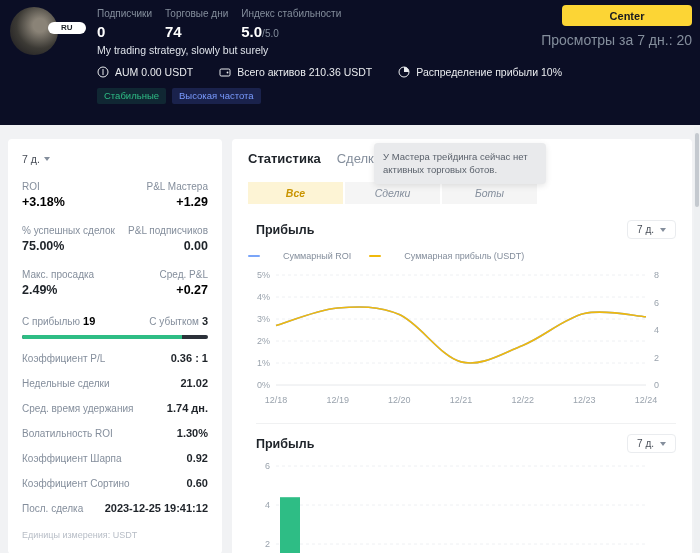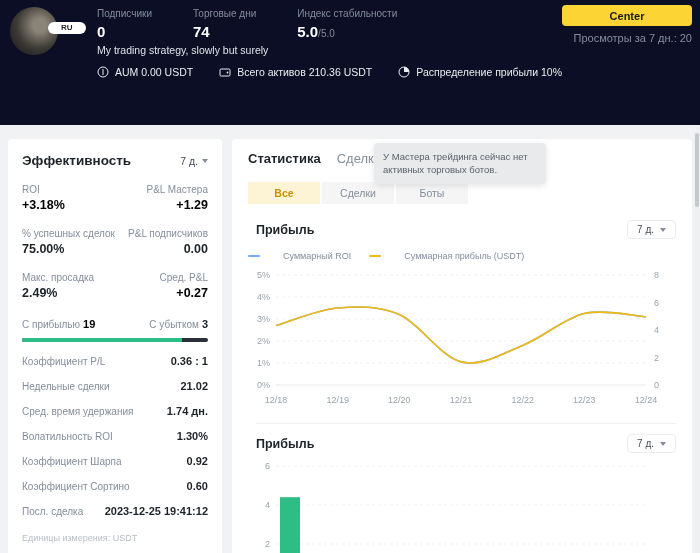--- a/index.html
+++ b/index.html
@@ -6,37 +6,37 @@
   html,body { width:700px; height:553px; overflow:hidden; }
   body { font-family:"Liberation Sans","DejaVu Sans",sans-serif; background:#f1f2f4; color:#1e2329; }
   .page { position:relative; width:700px; height:553px; overflow:hidden; }
 
   
   .header { position:relative; height:125px; background:#0b0e25; color:#fff; }
   .avatar { position:absolute; left:10px; top:7px; width:48px; height:48px; border-radius:50%;
             background:radial-gradient(circle at 62% 38%, #8a8377 0 16%, #3c3a35 55%, #15141a 100%); }
   .avatar-badge { position:absolute; left:48px; top:22px; background:#fff; color:#1e2329;
                   font-size:8px; font-weight:bold; padding:2px 13px; border-radius:8px; line-height:1; }
-  .header-stats { position:absolute; left:97px; top:8px; display:flex; gap:41px; }
+  .header-stats { position:absolute; left:97px; top:8px; display:flex; gap:13px; }
   .hstat-label { font-size:10px; color:#848e9c; margin-bottom:4px; }
   .hstat-value { font-size:15px; font-weight:bold; color:#fff; }
   .hstat-suffix { font-size:10px; color:#848e9c; font-weight:normal; }
   .bio { position:absolute; left:97px; top:44px; font-size:10.5px; color:#dfe3ea; }
   .metrics { position:absolute; left:97px; top:66px; display:flex; gap:26px; align-items:center;
              font-size:10.5px; color:#eaecef; }
   .metric { display:flex; align-items:center; gap:6px; }
   .metric svg { display:block; }
   .tags { position:absolute; left:97px; top:88px; display:flex; gap:6px; }
   .tag { font-size:9.5px; padding:2px 7px; border-radius:2px; line-height:1.3; }
   .tag-green { color:#2ebd85; background:rgba(46,189,133,0.15); }
   .tag-blue  { color:#7a9bff; background:rgba(94,126,255,0.18); }
   .center-btn { position:absolute; right:8px; top:5px; width:130px; height:21px; background:#fcd535;
                 color:#181a20; border-radius:4px; font-size:11px; font-weight:bold;
                 display:flex; align-items:center; justify-content:center; cursor:pointer; }
-  .views { position:absolute; right:8px; top:32px; font-size:11px; color:#848e9c;margin-left:25px; }
+  .views { position:absolute; right:8px; top:32px; font-size:14px; color:#848e9c;margin-left:25px; }
 
   
   .main { display:flex; gap:10px; padding:14px 8px 0 8px; align-items:flex-start; }
   .card { background:#fff; border-radius:4px; }
   .sidebar { width:214px; padding:14px; min-height:414px; }
   .content { flex:1; padding:12px 16px; position:relative; min-height:620px; }
 
   
   .sb-head { display:flex; justify-content:space-between; align-items:center; }
   .sb-title { font-size:13.5px; font-weight:bold; }
@@ -59,22 +59,22 @@
   .units { margin-top:16px; font-size:9px; color:#b7bdc6; }
 
   
   .tabs { display:flex; gap:16px; align-items:center; }
   .tab { font-size:13px; color:#848e9c; cursor:pointer; display:flex; gap:4px; align-items:center; }
   .tab.active { color:#1e2329; font-weight:bold; }
   .tooltip { position:absolute; left:142px; top:4px; width:172px; background:#e9eaec; color:#5a616b;
              font-size:9.5px; line-height:1.4; padding:7px 9px; border-radius:4px;
              box-shadow:0 2px 6px rgba(0,0,0,0.10); }
   .subtabs { display:flex; gap:2px; margin-top:16px; }
-  .subtab { width:72px; height:22px; display:flex; align-items:center; justify-content:center;
-            font-size:10.5px; background:#f5f5f5; color:#848e9c; cursor:pointer; }
+  .subtab { width:95px; height:22px; display:flex; align-items:center; justify-content:center;
+            font-size:10.5px; background:#f5f5f5; color:#848e9c; cursor:pointer;font-style:italic; }
   .subtab.active { background:#fdf4d5; color:#c99400; font-weight:bold; }
   .sec-head { display:flex; justify-content:space-between; align-items:center; margin-top:16px;margin-left:8px; }
   .sec-title { font-size:12.5px; font-weight:bold; }
   .period-box { display:flex; align-items:center; gap:6px; border:1px solid #eaecef; border-radius:4px;
                 padding:3px 9px; font-size:10px; color:#474d57; cursor:pointer; }
   .legend { display:flex; gap:18px; align-items:center; margin-top:12px; }
   .legend-item { display:flex; gap:23px; align-items:center; font-size:9px; color:#848e9c; }
   .legend-swatch { width:12px; height:2px; border-radius:1px; }
   .chart-svg { display:block; width:100%; margin-top:4px; }
   .sec2 { border-top:1px solid #f0f1f2; margin-top:6px; padding-top:10px; }
@@ -132,30 +132,33 @@
         <span>
           <svg width="12" height="12" viewBox="0 0 12 12">
               <circle cx="6" cy="6" r="5" fill="none" stroke="#eaecef" stroke-width="1"></circle>
               <path d="M6 6 L6 1 A5 5 0 0 1 11 6 Z" fill="#eaecef"></path>
             </svg>
         </span>
         <span>Распределение прибыли 10%</span>
       </div>
     </div>
 
+    <div class="tags">
+      <span class="tag tag-green">Стабильные</span>
+      <span class="tag tag-blue">Высокая частота</span>
+    </div>
 
     <div class="center-btn">Center</div>
     <div class="views">Просмотры за 7 дн.: 20</div>
   </header>
 
   <div class="main">
 
     <aside class="card sidebar">
       <div class="sb-head">
-        <div class="sb-title">Эффективность</div>
         <div class="period">
           <span>7 д.</span>
           <span class="caret"></span>
         </div>
       </div>
 
       <div class="pair">
         <div class="pair-labels">
           <span>ROI</span>
           <span>P&amp;L Мастера</span>

